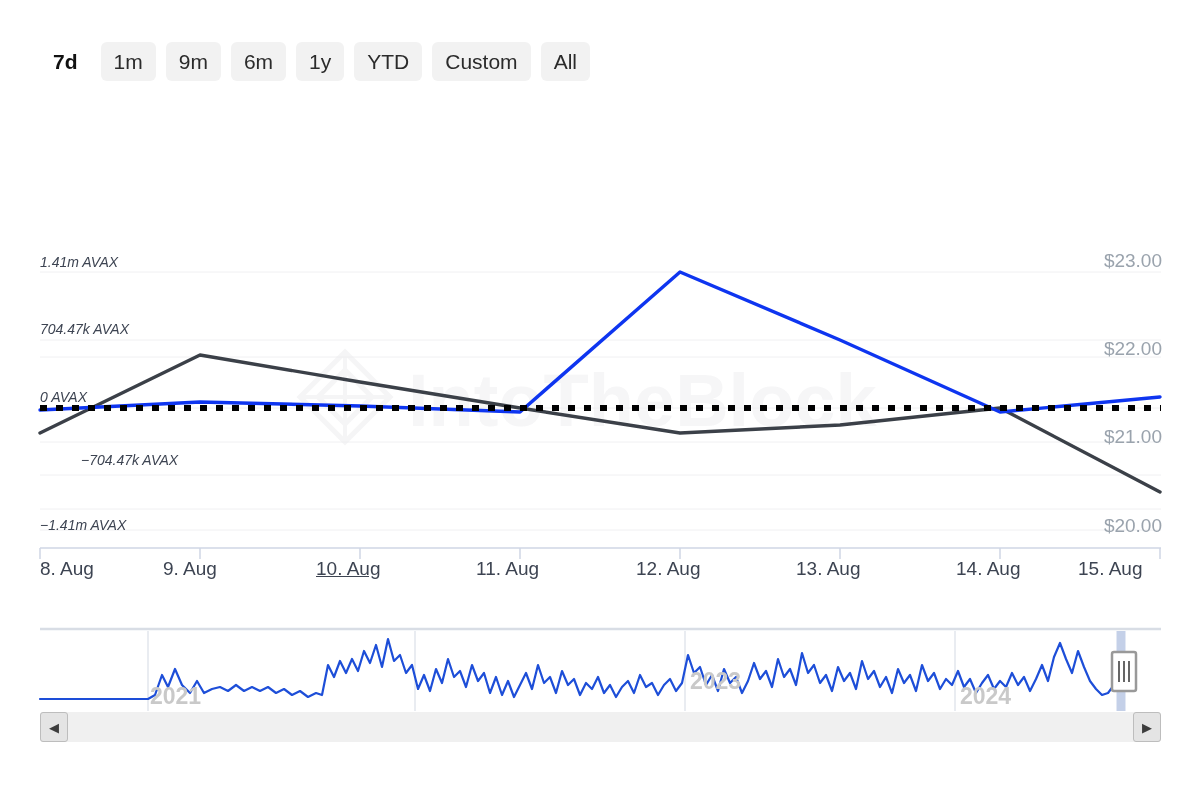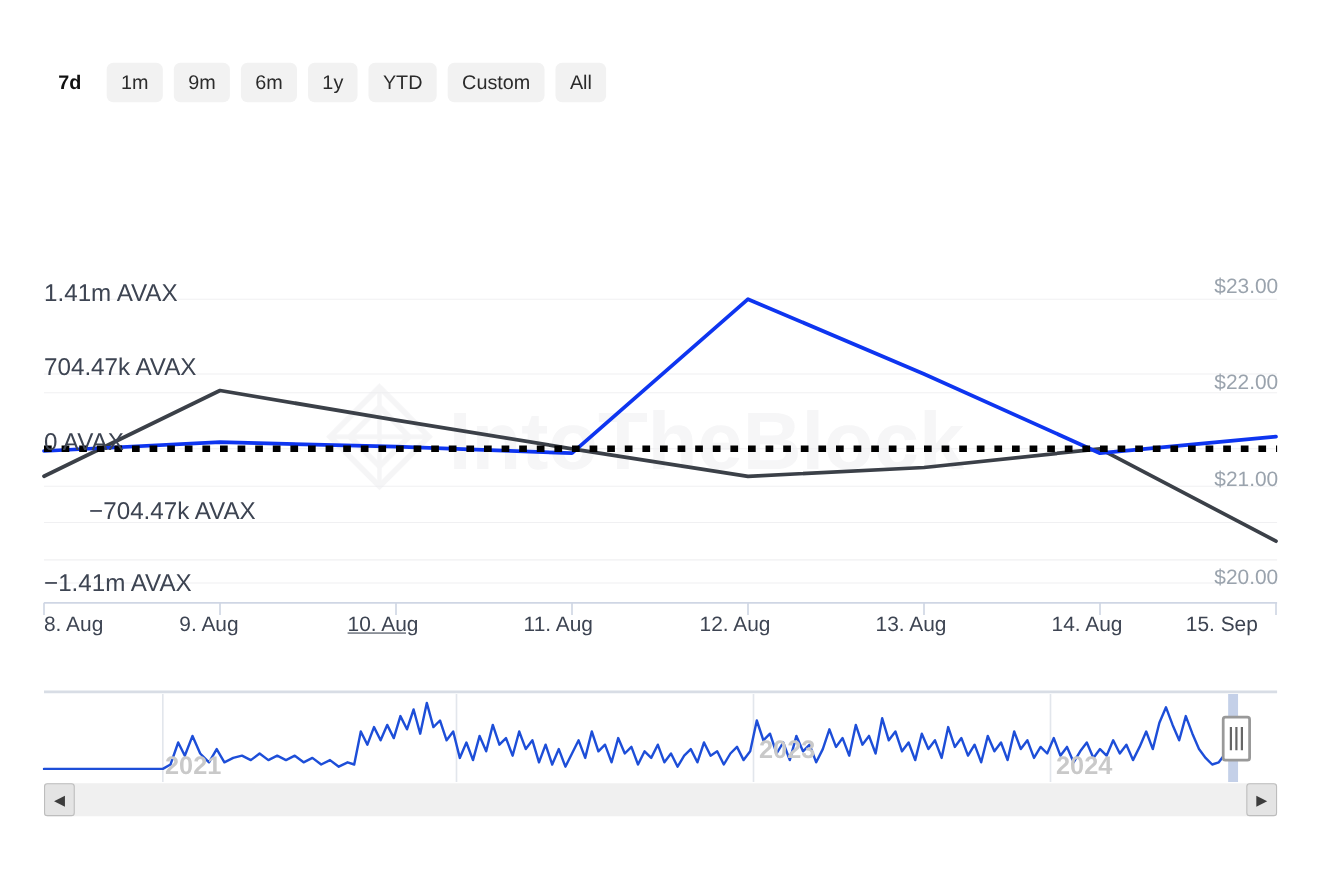--- a/index.html
+++ b/index.html
@@ -12,30 +12,29 @@
     overflow: hidden;
   }
   #root { position: relative; width: 1200px; height: 800px; background:#fff; }
 
   
   .range-bar {
     position: absolute; left: 40px; top: 42px;
     display: flex; align-items: center; gap: 10px;
   }
   .range-btn {
-    font-size: 18px; line-height: 1;
+    font-size: 21px; line-height: 1;
     color: #2b2b2b;
     padding: 9px 13px;
     border-radius: 6px;
     background: #f2f2f2;
     border: none;
     cursor: pointer;
     font-family: "Liberation Sans", sans-serif;
     white-space: nowrap;
-    margin-top: 15px;
   }
   .range-btn.active {
     background: transparent;
     font-weight: bold;
     color: #111;
   }
 
   
   .legend {
     position: absolute; left: 48px; top: 133px;
@@ -43,22 +42,22 @@
   }
   .legend-item { display: flex; align-items: center; gap: 12px; cursor: pointer; }
   .legend-dot { width: 15px; height: 15px; border-radius: 50%; display: block; }
   .legend-label { font-size: 23px; color: #909aa5; letter-spacing: .2px; }
 
   
   .chart-wrap { position: absolute; left: 0; top: 230px; width: 1200px; height: 360px; }
   .chart-svg { display: block; }
 
   .axis-label-left {
-    position: absolute; font-size: 22px; color: #3d4452;
-    white-space: nowrap; left: 40px;
+    position: absolute; font-size: 14px; color: #3d4452;
+    white-space: nowrap; left: 40px; font-style: italic;
   }
   .axis-label-right {
     position: absolute; font-size: 19px; color: #9aa3ad;
     white-space: nowrap; right: 38px; text-align: right;
   }
   .xtick {
     position: absolute; font-size: 19px; color: #3d4452; white-space: nowrap;
     top: 328px;
   }
 
@@ -151,21 +150,21 @@
     <div class="axis-label-right" style="top:196px;">$21.00</div>
     <div class="axis-label-right" style="top:285px;">$20.00</div>
 
     <div class="xtick" style="left:40px;">8. Aug</div>
     <div class="xtick" style="left:163px;">9. Aug</div>
     <div class="xtick" style="left:316px;text-decoration:underline;">10. Aug</div>
     <div class="xtick" style="left:476px;">11. Aug</div>
     <div class="xtick" style="left:636px;">12. Aug</div>
     <div class="xtick" style="left:796px;">13. Aug</div>
     <div class="xtick" style="left:956px;">14. Aug</div>
-    <div class="xtick" style="left:1078px;">15. Sep</div>
+    <div class="xtick" style="left:1078px;">15. Aug</div>
   </div>
 
   <div class="nav-wrap">
     <svg width="1200" height="110" viewBox="0 0 1200 110">
       <line x1="40" y1="14" x2="1161" y2="14" stroke="#d8dde5" stroke-width="2.5"></line>
 
       <g stroke="#e2e6ec" stroke-width="1.5">
         <line x1="148" y1="16" x2="148" y2="96"></line>
         <line x1="415" y1="16" x2="415" y2="96"></line>
         <line x1="685" y1="16" x2="685" y2="96"></line>

